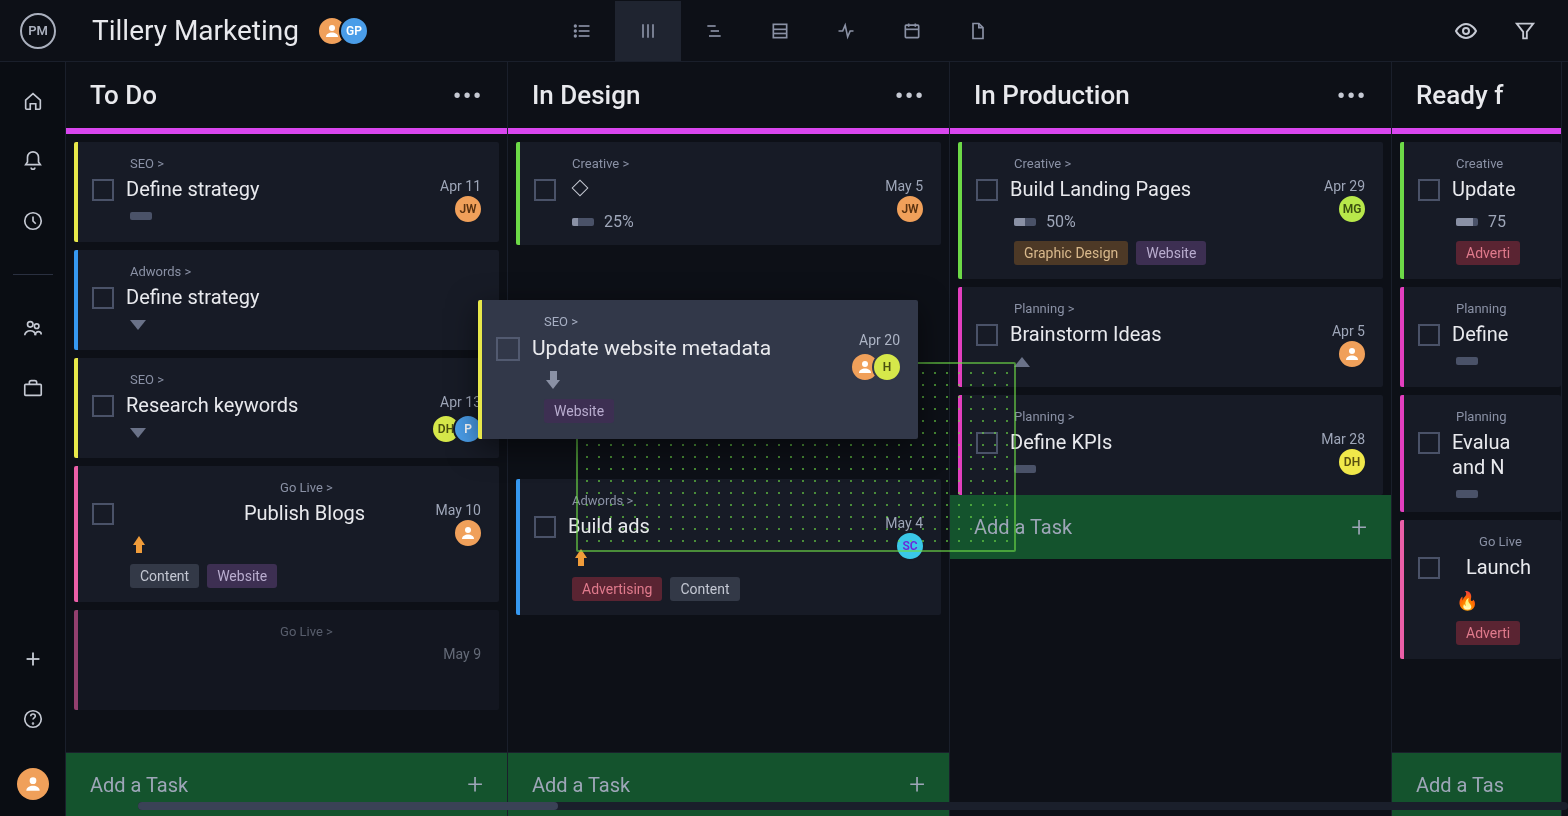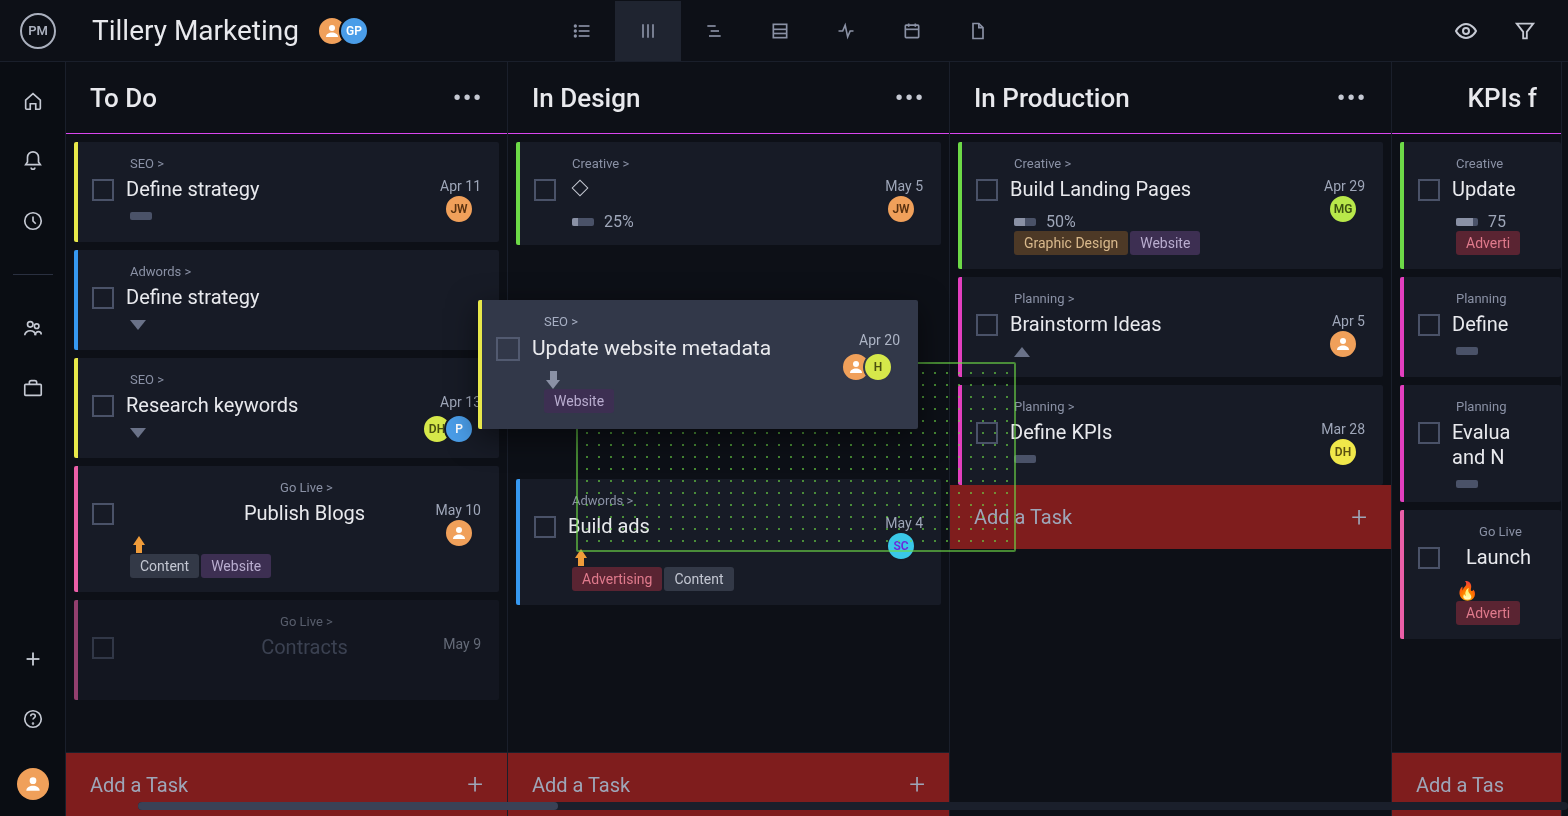--- a/index.html
+++ b/index.html
@@ -91,22 +91,21 @@
   flex-direction: column;
   border-right: 1px solid #1a1f2b;
   position: relative;
 }
 .column:last-child { width: 180px; }
 .col-header {
   height: 72px;
   display: flex;
   align-items: center;
   padding: 0 24px;
-  border-bottom: 1px solid #d946ef;
-  justify-content: flex-end;
+  border-bottom: 6px solid #d946ef;
 }
 .col-title { font-size: 26px; font-weight: 500; }
 .col-dots { margin-left: auto; font-size: 22px; letter-spacing: 2px; color: #c5c9d3; cursor: pointer; font-weight: 800; }
 .col-body {
   flex: 1;
   overflow-y: auto;
   padding: 8px 0 0 0;
 }
 .card {
   background: #171b26;
@@ -140,38 +139,38 @@
 }
 .card-meta {
   margin-left: 38px; margin-top: 10px;
   display: flex; align-items: center; gap: 10px;
 }
 .priority-bar { width: 22px; height: 8px; background: #4a5268; border-radius: 2px; display: inline-block; }
 .progress-bar { width: 22px; height: 8px; background: #4a5268; border-radius: 2px; position: relative; overflow: hidden; }
 .progress-bar span { position: absolute; left: 0; top: 0; bottom: 0; background: #8a91a5; }
 .progress-text { font-size: 16px; color: #9ea6b8; }
 .card-avatars {
-  position: absolute; right: 25px; top: 56px;
+  position: absolute; right: 16px; top: 56px;
   display: flex;
 }
 .card-avatars .avatar { width: 30px; height: 30px; border: 2px solid #171b26; }
-.tags { display: flex; gap: 2px; margin-left: 38px; flex-wrap: wrap; }
+.tags { display: flex; gap: 8px; margin-left: 38px; margin-top: 10px; flex-wrap: wrap; }
 .tag {
   padding: 4px 10px; border-radius: 3px; font-size: 14px;
 }
 .tag.gray { background: #333947; color: #c3c7d2; }
 .tag.purple { background: #3d2f52; color: #b9adcf; }
 .tag.brown { background: #4d3926; color: #d9b98c; }
 .tag.red { background: #5a2432; color: #e07a8c; }
 .add-task-bar {
   height: 64px; display: flex; align-items: center;
   padding: 0 24px; color: #9ea6b8; font-size: 20px;
   border-top: 1px solid #1a1f2b;
   cursor: pointer;
-  background: #7f1d1d;
+  background: #14532d;
 }
 .add-plus { margin-left: auto; font-size: 28px; font-weight: 300; }
 .drag-card {
   position: absolute;
   left: 412px; top: 238px;
   width: 440px;
   background: #323849;
   border-left: 4px solid #e8e84a;
   padding: 14px 16px 16px 14px;
   z-index: 50;
@@ -458,24 +457,20 @@
                 </svg>
               </div>
             </div>
           <div class="tags">
             <span class="tag gray">Content</span>
             <span class="tag purple">Website</span>
           </div>
         </div>
         <div class="card pink" style="opacity:0.6">
           <div class="card-cat">Go Live &gt;</div>
-          <div class="card-row">
-            <div class="checkbox"></div>
-            <div class="card-title" style="color:#5a6278">Contracts</div>
-          </div>
           <div class="card-date">May 9</div>
         </div>
       </div>
       <div class="add-task-bar">
         <span>Add a Task</span>
         <span class="add-plus">+</span>
       </div>
     </div>
 
     <div class="column">
@@ -589,21 +584,21 @@
         </div>
         <div class="add-task-bar" style="border:none;margin-top:-8px">
           <span>Add a Task</span>
           <span class="add-plus">+</span>
         </div>
       </div>
     </div>
 
     <div class="column partial" style="width:170px">
       <div class="col-header">
-        <div class="col-title">KPIs f</div>
+        <div class="col-title">Ready f</div>
       </div>
       <div class="col-body">
         <div class="card lime">
           <div class="card-cat">Creative</div>
           <div class="card-row">
               <div class="checkbox"></div>
               <div class="card-title">Update</div>
             </div>
           <div class="card-meta">
               <span class="progress-bar">

